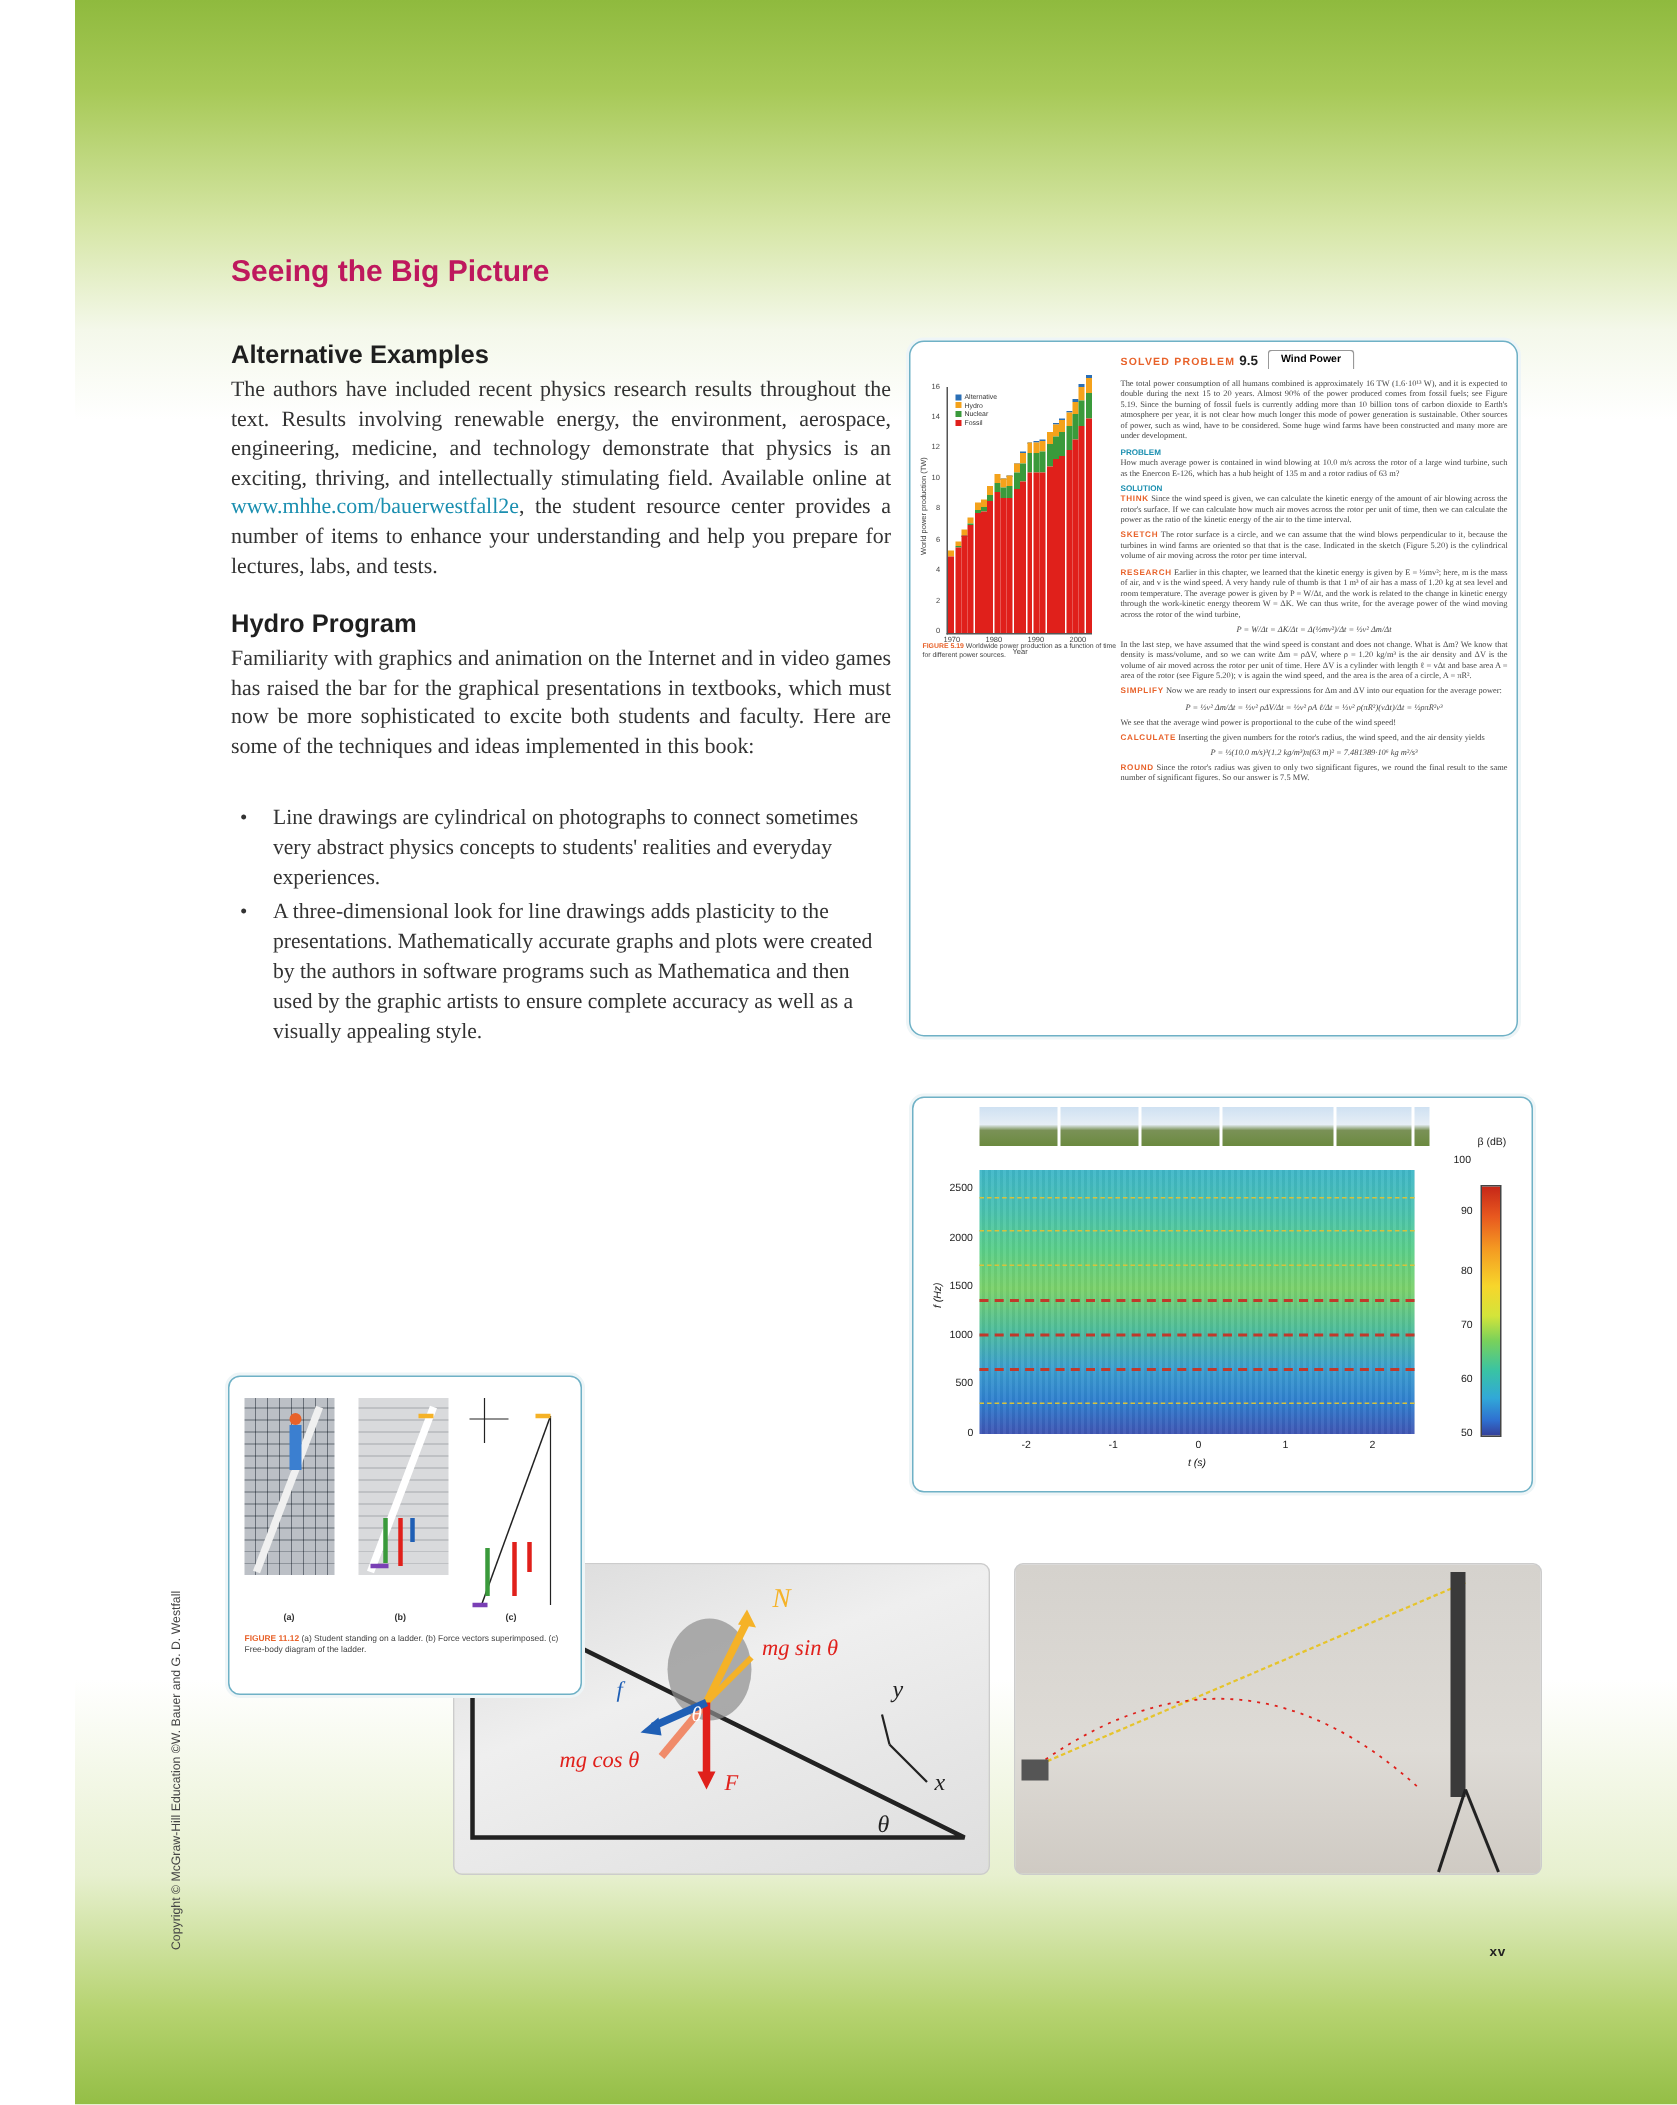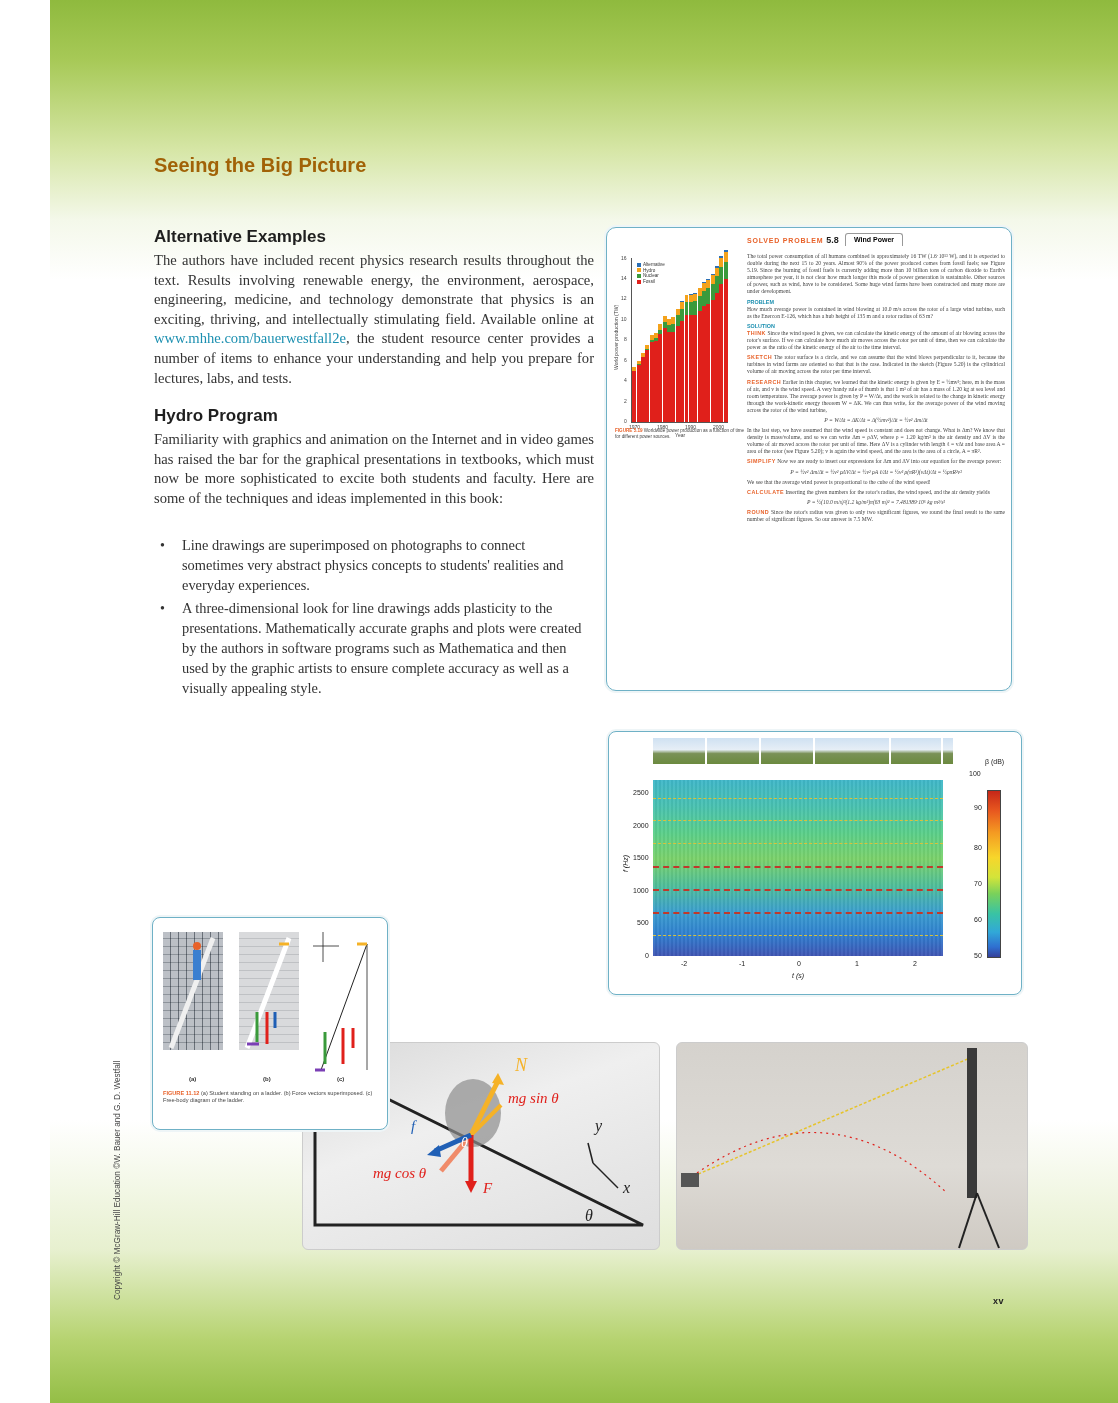--- a/index.html
+++ b/index.html
@@ -8,23 +8,23 @@
     background:#fff;
     font-family: "Liberation Serif", serif;
   }
   .bg-top {
     position:absolute; left:50px; top:0; width:1068px; height:1403px;
     background: linear-gradient(180deg, #8fba3e 0px, #a7c957 60px, #d6e6a6 150px, #f4f8ea 220px, #ffffff 280px, #ffffff 1120px, #e7f0cf 1250px, #b6d370 1340px, #94be46 1403px);
   }
   .bg-left-white { position:absolute; left:0; top:0; width:50px; height:1403px; background:#fff; }
 
   .section-title {
-    position:absolute; left:154px; top:154px;
+    position:absolute; left:154px; top:170px;
     font-family:"Liberation Sans", sans-serif; font-weight:bold;
-    font-size:20px; color:#a16207;text-align:center;
+    font-size:20px; color:#be185d;text-align:center;
   }
   .sub-head {
     position:absolute; left:154px;
     font-family:"Liberation Sans", sans-serif; font-weight:bold;
     font-size:17px; color:#1f1f1f;
   }
   .body-text {
     position:absolute; left:154px; width:440px;
     font-size:14.6px; line-height:19.6px; color:#333; text-align:justify;
   }
@@ -128,32 +128,32 @@
 <div class="body-text" style="top:251px;">
   <span>The authors have included recent physics research results throughout the text. Results involving renewable energy, the environment, aerospace, engineering, medicine, and technology demonstrate that physics is an exciting, thriving, and intellectually stimulating field. Available online at </span><a>www.mhhe.com/bauerwestfall2e</a><span>, the student resource center provides a number of items to enhance your understanding and help you prepare for lectures, labs, and tests.</span>
 </div>
 
 <div class="sub-head" style="top:406px;">Hydro Program</div>
 <div class="body-text" style="top:430px;">Familiarity with graphics and animation on the Internet and in video games has raised the bar for the graphical presentations in textbooks, which must now be more sophisticated to excite both students and faculty. Here are some of the techniques and ideas implemented in this book:</div>
 
 <div class="bullets">
   <div class="bullet">
     <span class="dot">•</span>
-    <span>Line drawings are superimposed on photographs to connect sometimes very abstract physics concepts to students' realities and everyday experiences.</span>
+    <span>Line drawings are cylindrical on photographs to connect sometimes very abstract physics concepts to students' realities and everyday experiences.</span>
   </div>
   <div class="bullet">
     <span class="dot">•</span>
     <span>A three-dimensional look for line drawings adds plasticity to the presentations. Mathematically accurate graphs and plots were created by the authors in software programs such as Mathematica and then used by the graphic artists to ensure complete accuracy as well as a visually appealing style.</span>
   </div>
 </div>
 
 <div class="card sp-card">
   <div class="sp-header">
     <span>SOLVED PROBLEM</span>
-    <span class="sp-num">5.8</span>
+    <span class="sp-num">9.5</span>
   </div>
   <div class="sp-tab">Wind Power</div>
 
   <div class="mini-chart">
     <div class="plot">
       <div class="bars" id="bars">
           <div class="bar">
             <div class="seg-fossil" style="height: 51.25px;"></div>
             <div class="seg-nuclear" style="height: 0px;"></div>
             <div class="seg-hydro" style="height: 3.5875px;"></div>

